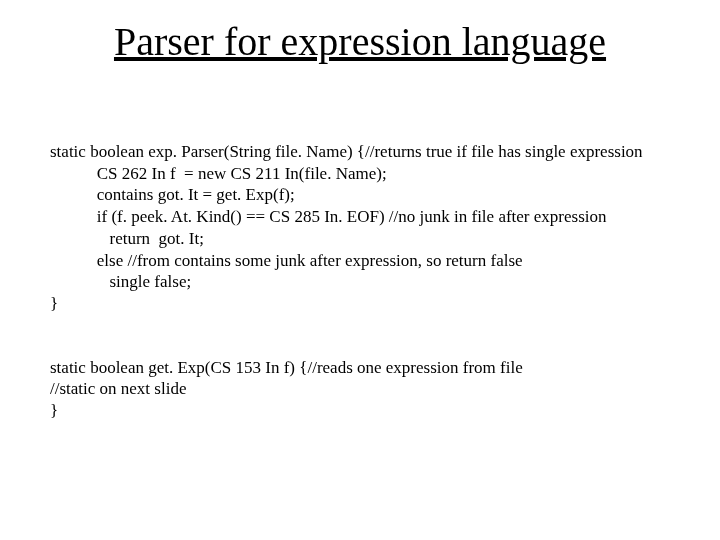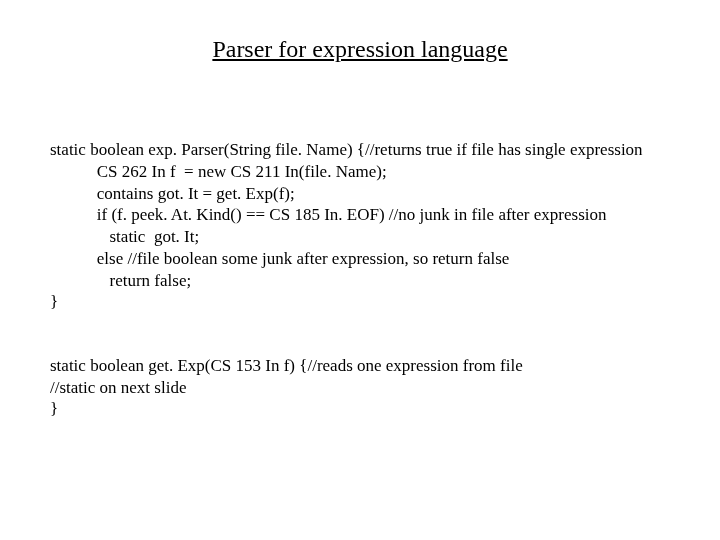--- a/index.html
+++ b/index.html
@@ -11,24 +11,24 @@
     font-family: "Times New Roman", Times, serif;
     color: #000000;
   }
   .slide {
     width: 720px;
     height: 540px;
     box-sizing: border-box;
     padding: 20px 50px 0 50px;
   }
   .title {
-    font-size: 24px;
+    font-size: 40px;
     text-align: center;
     text-decoration: underline;
-    margin: 16px auto 55px auto;
+    margin: 0 auto 55px auto;
     line-height: 1.1;
   }
   .code-block {
     font-size: 17px;
     line-height: 1.28;
     white-space: pre;
     font-family: "Times New Roman", Times, serif;
   }
   .gap {
     height: 20px;
@@ -38,24 +38,24 @@
 <body>
 
 <div class="slide">
 
   <div class="title">Parser for expression language</div>
 
   <div class="code-block">
 <span>static boolean exp. Parser(String file. Name) {//returns true if file has single expression</span>
 <span>           CS 262 In f  = new CS 211 In(file. Name);</span>
 <span>           contains got. It = get. Exp(f);</span>
-<span>           if (f. peek. At. Kind() == CS 185 In. EOF) //no junk in file after expression</span>
-<span>              static  got. It;</span>
-<span>           else //file boolean some junk after expression, so return false</span>
-<span>              return false;</span>
+<span>           if (f. peek. At. Kind() == CS 285 In. EOF) //no junk in file after expression</span>
+<span>              return  got. It;</span>
+<span>           else //from contains some junk after expression, so return false</span>
+<span>              single false;</span>
 <span>}</span></div>
 
   <div class="gap"></div>
 
   <div class="code-block">
 <span>static boolean get. Exp(CS 153 In f) {//reads one expression from file</span>
 <span>//static on next slide</span>
 <span>}</span></div>
 
 </div>

